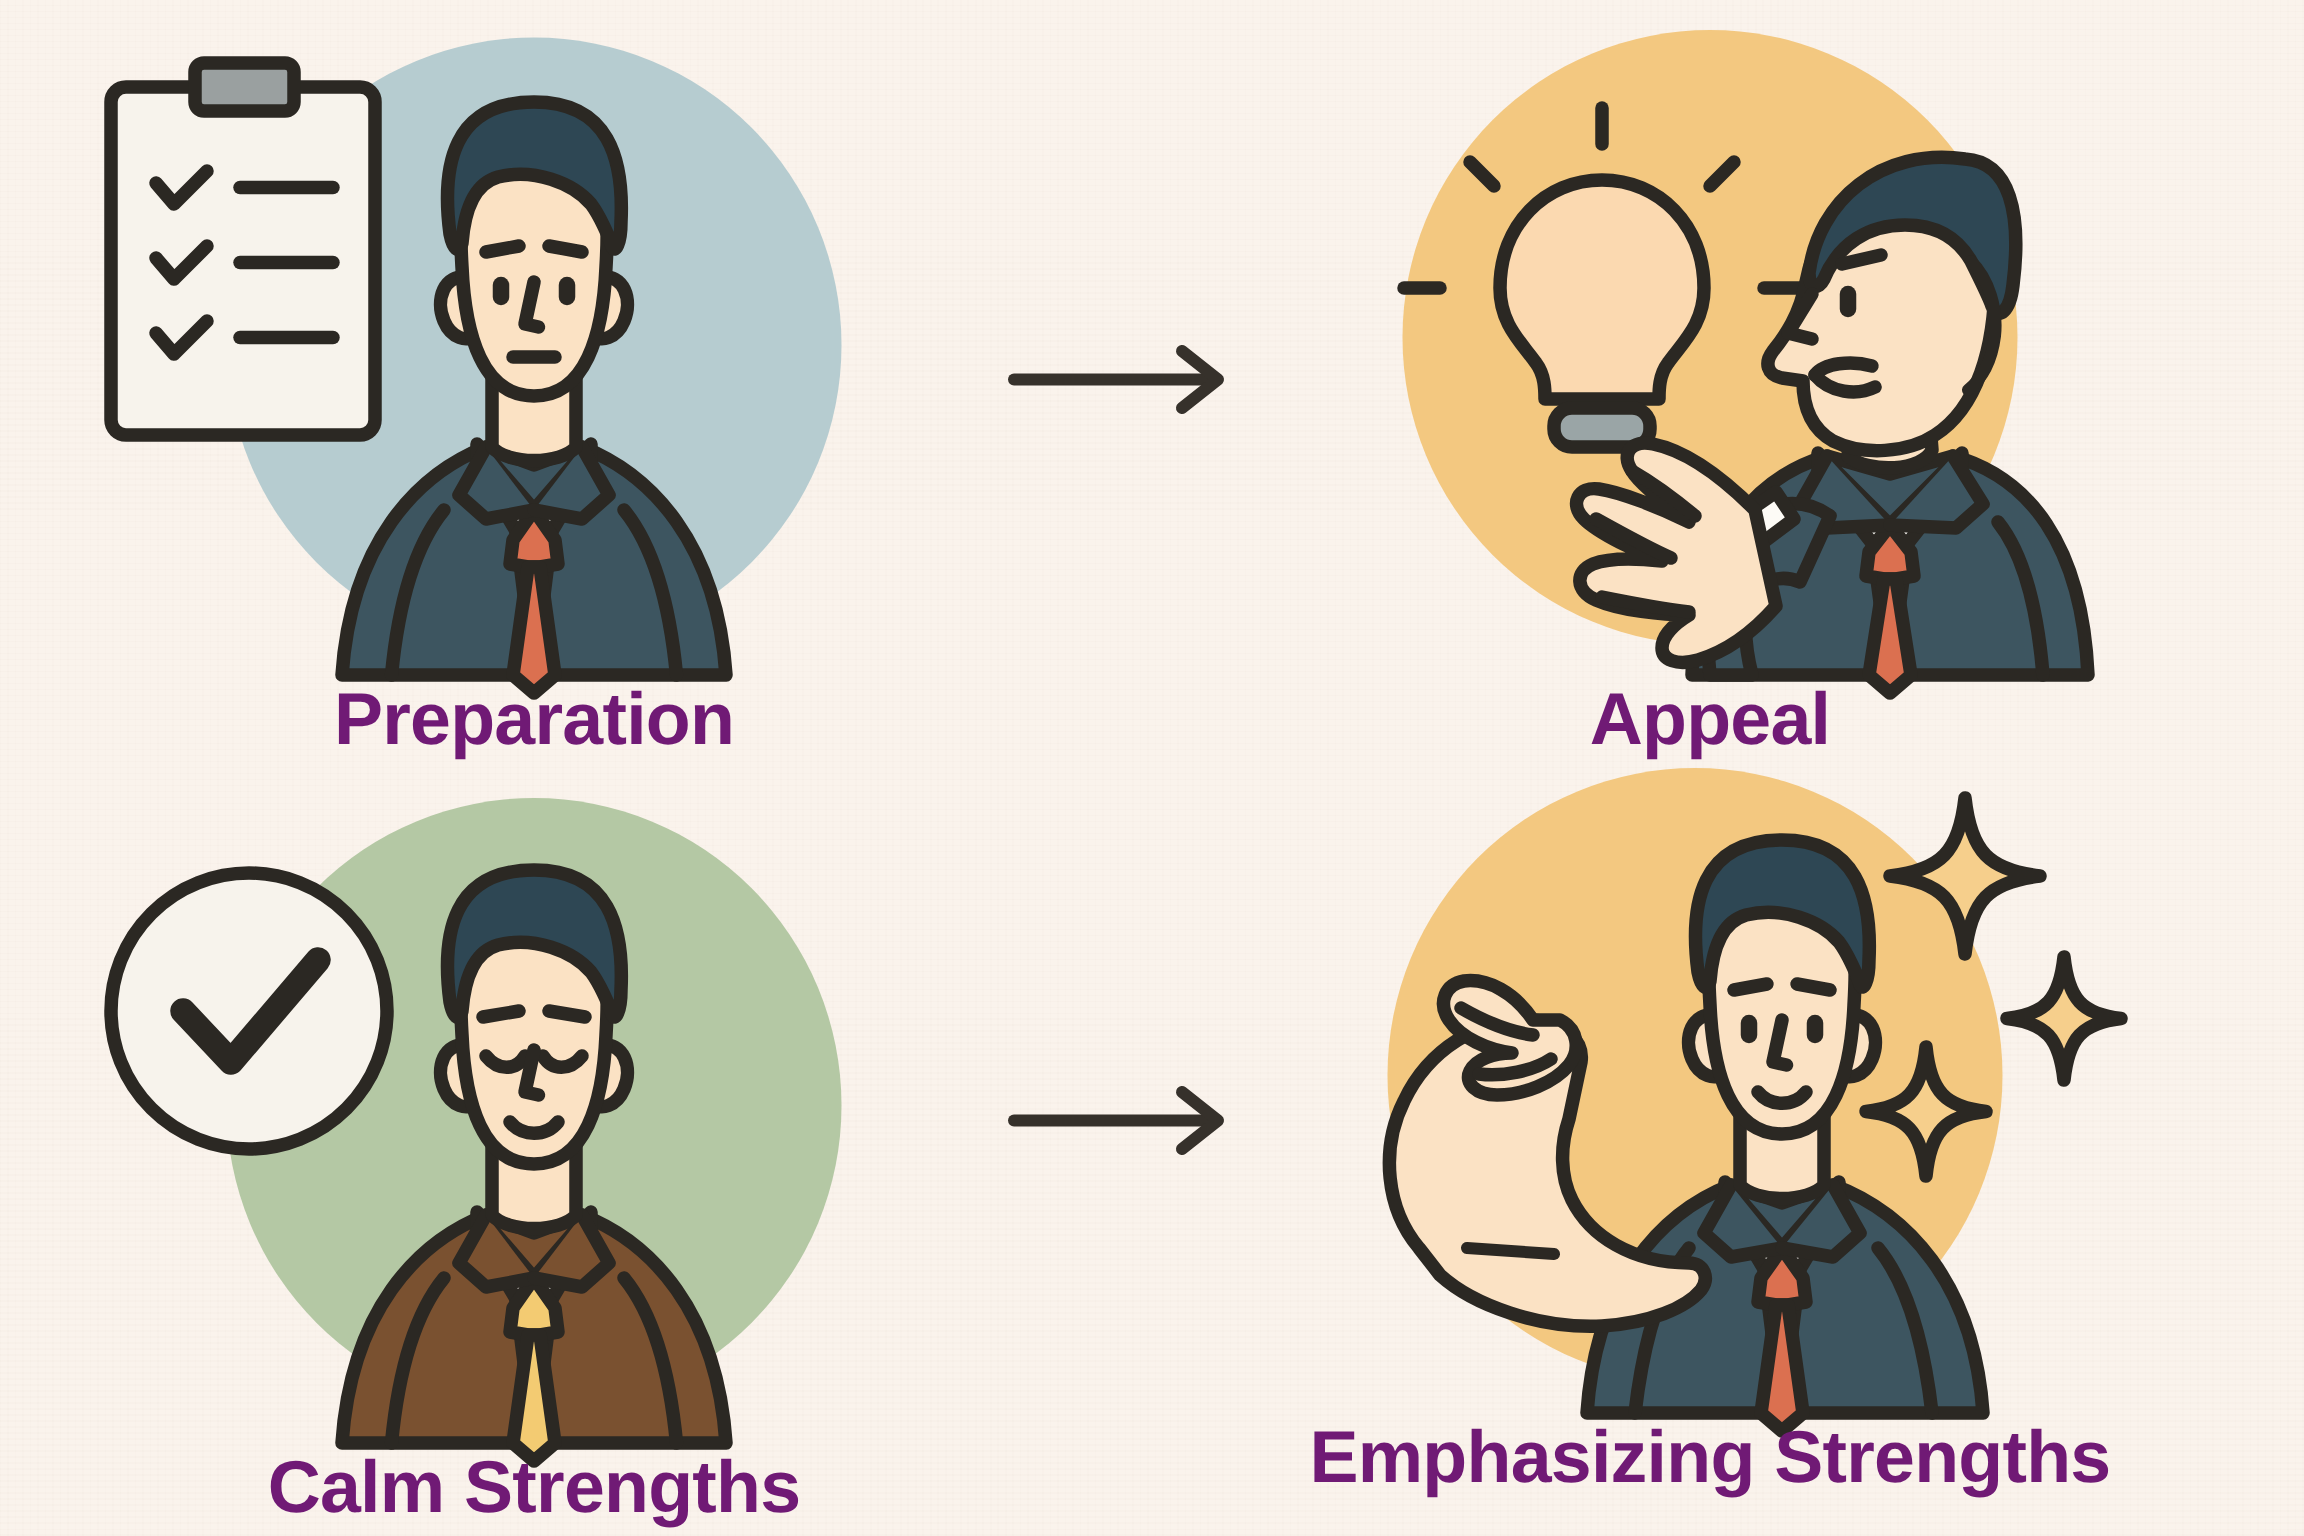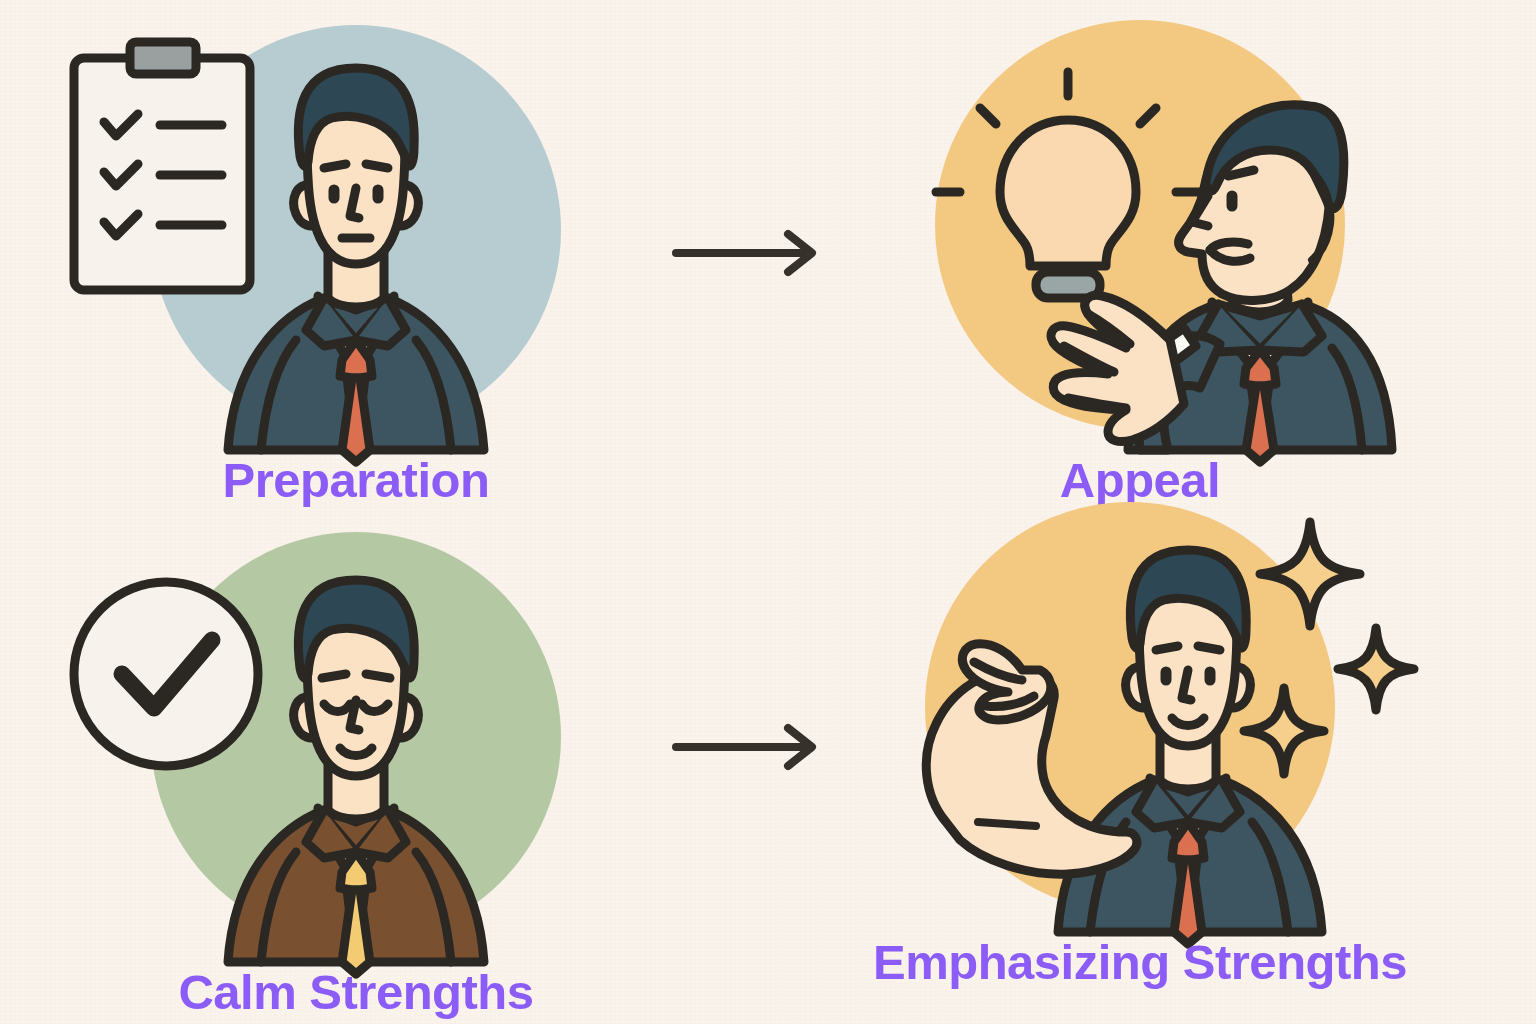--- a/index.html
+++ b/index.html
@@ -34,40 +34,40 @@
   }
 
   .quadrant {
     position: absolute;
     width: 640px;
     height: 512px;
   }
   #q-tl { left: 56px;  top: 0px; }
   #q-tr { left: 840px; top: 0px; }
   #q-bl { left: 56px;  top: 512px; }
-  #q-br { left: 840px; top: 482px; }
+  #q-br { left: 840px; top: 492px; }
 
   .art {
     position: absolute;
     left: 0; top: 10px;
     width: 600px;
     height: 440px;
   }
   .art svg { display: block; width: 100%; height: 100%; overflow: visible; }
 
   .caption {
     position: absolute;
     left: 0;
     top: 452px;
     width: 600px;
     text-align: center;
     font-size: 49px;
     font-weight: 700;
     letter-spacing: -0.5px;
-    color: #8b5cf6;
+    color: #701a75;
     white-space: nowrap;
   }
   #q-tl .caption, #q-bl .caption { left: 0; width: 600px; }
   #q-tr .caption, #q-br .caption { left: -20px; width: 640px; }
 
   .arrow {
     position: absolute;
     width: 160px;
     height: 70px;
   }

